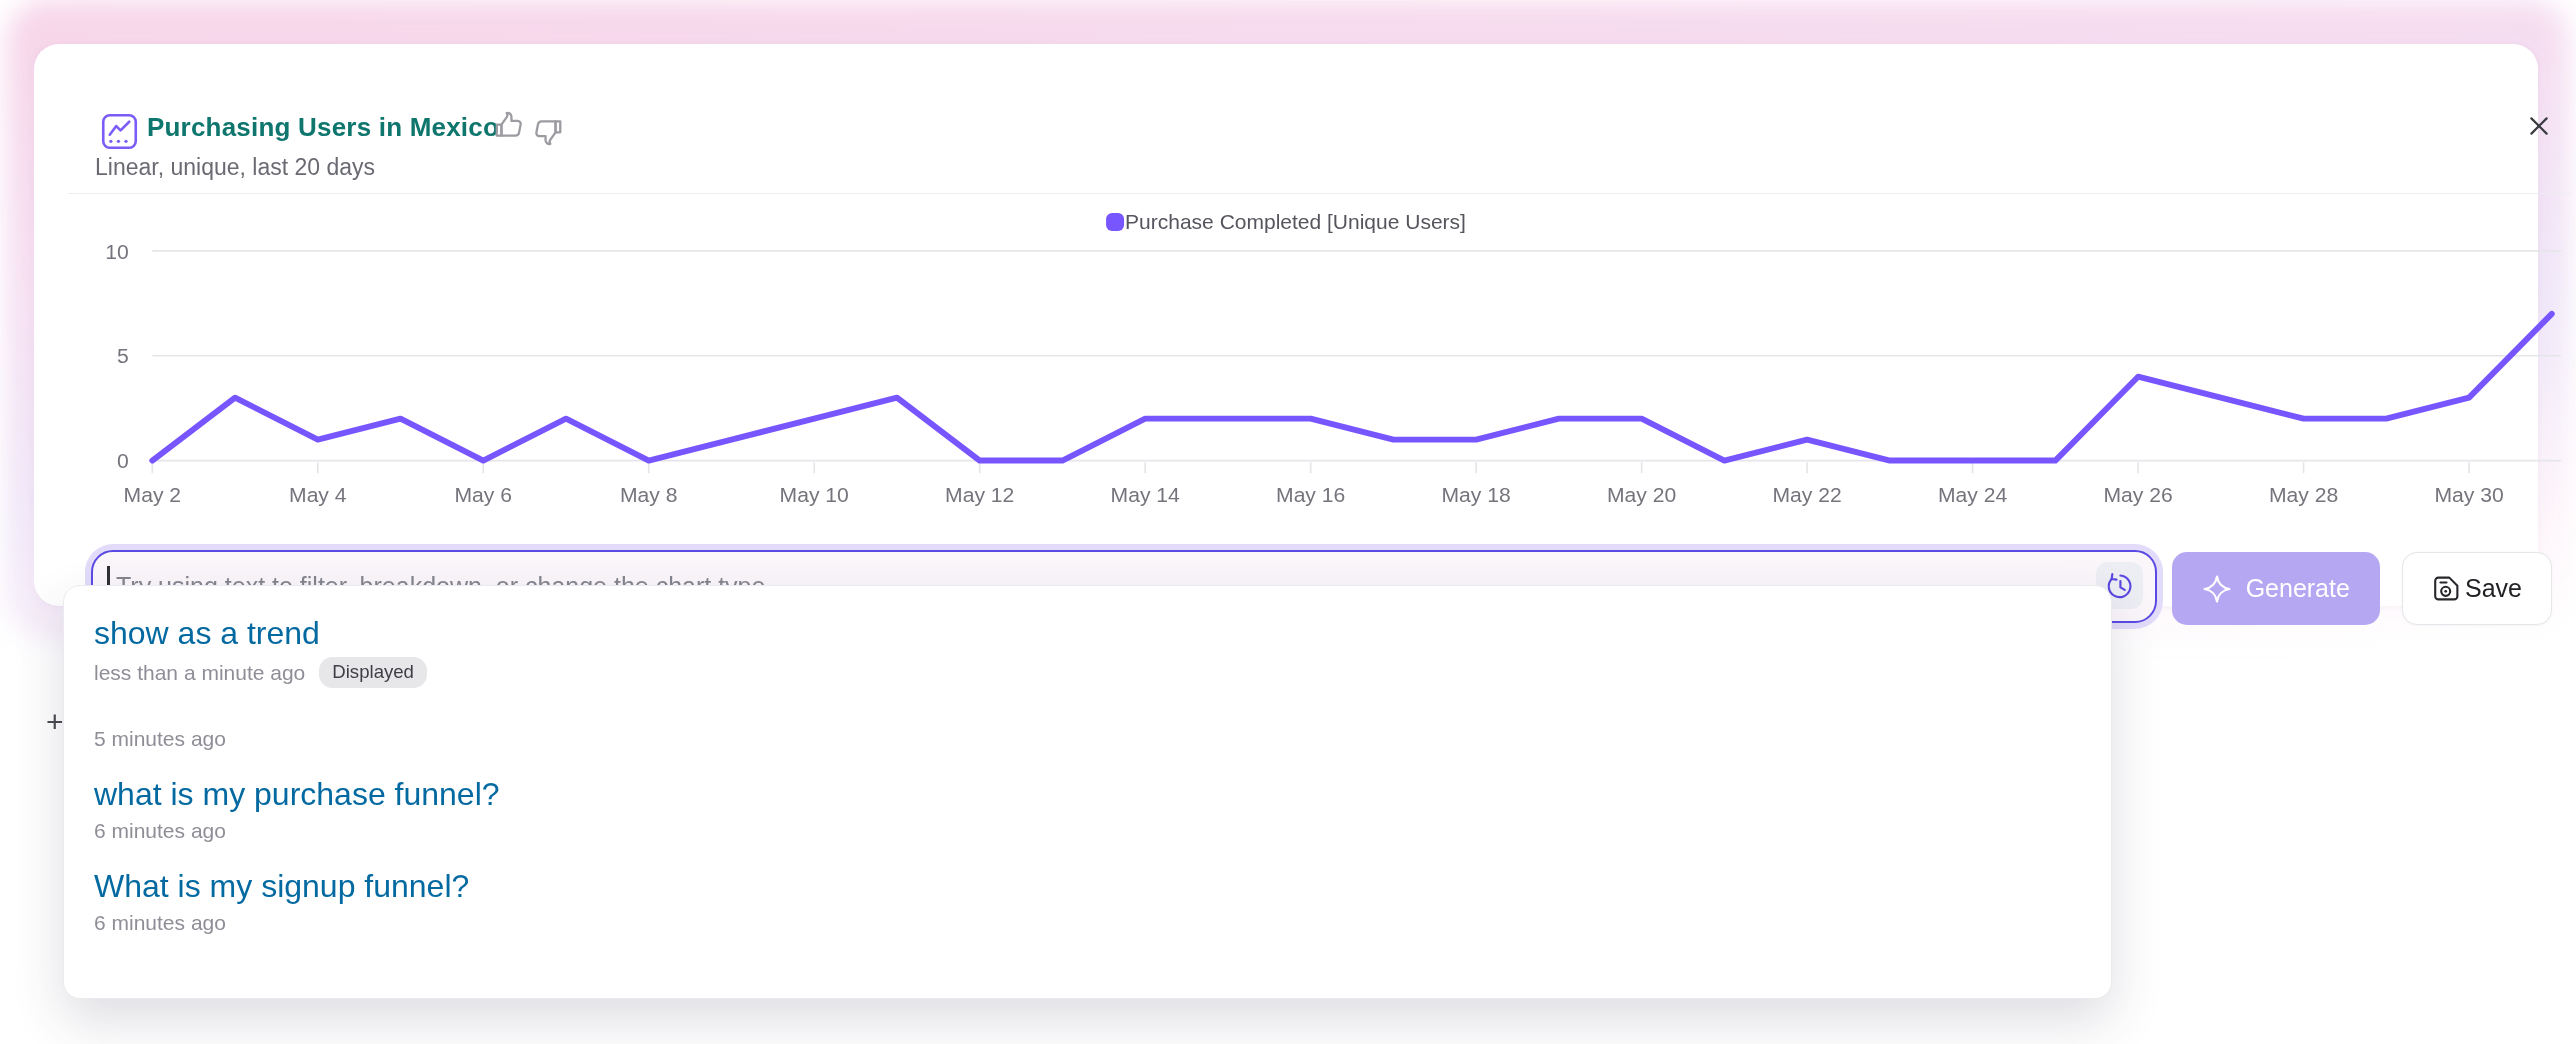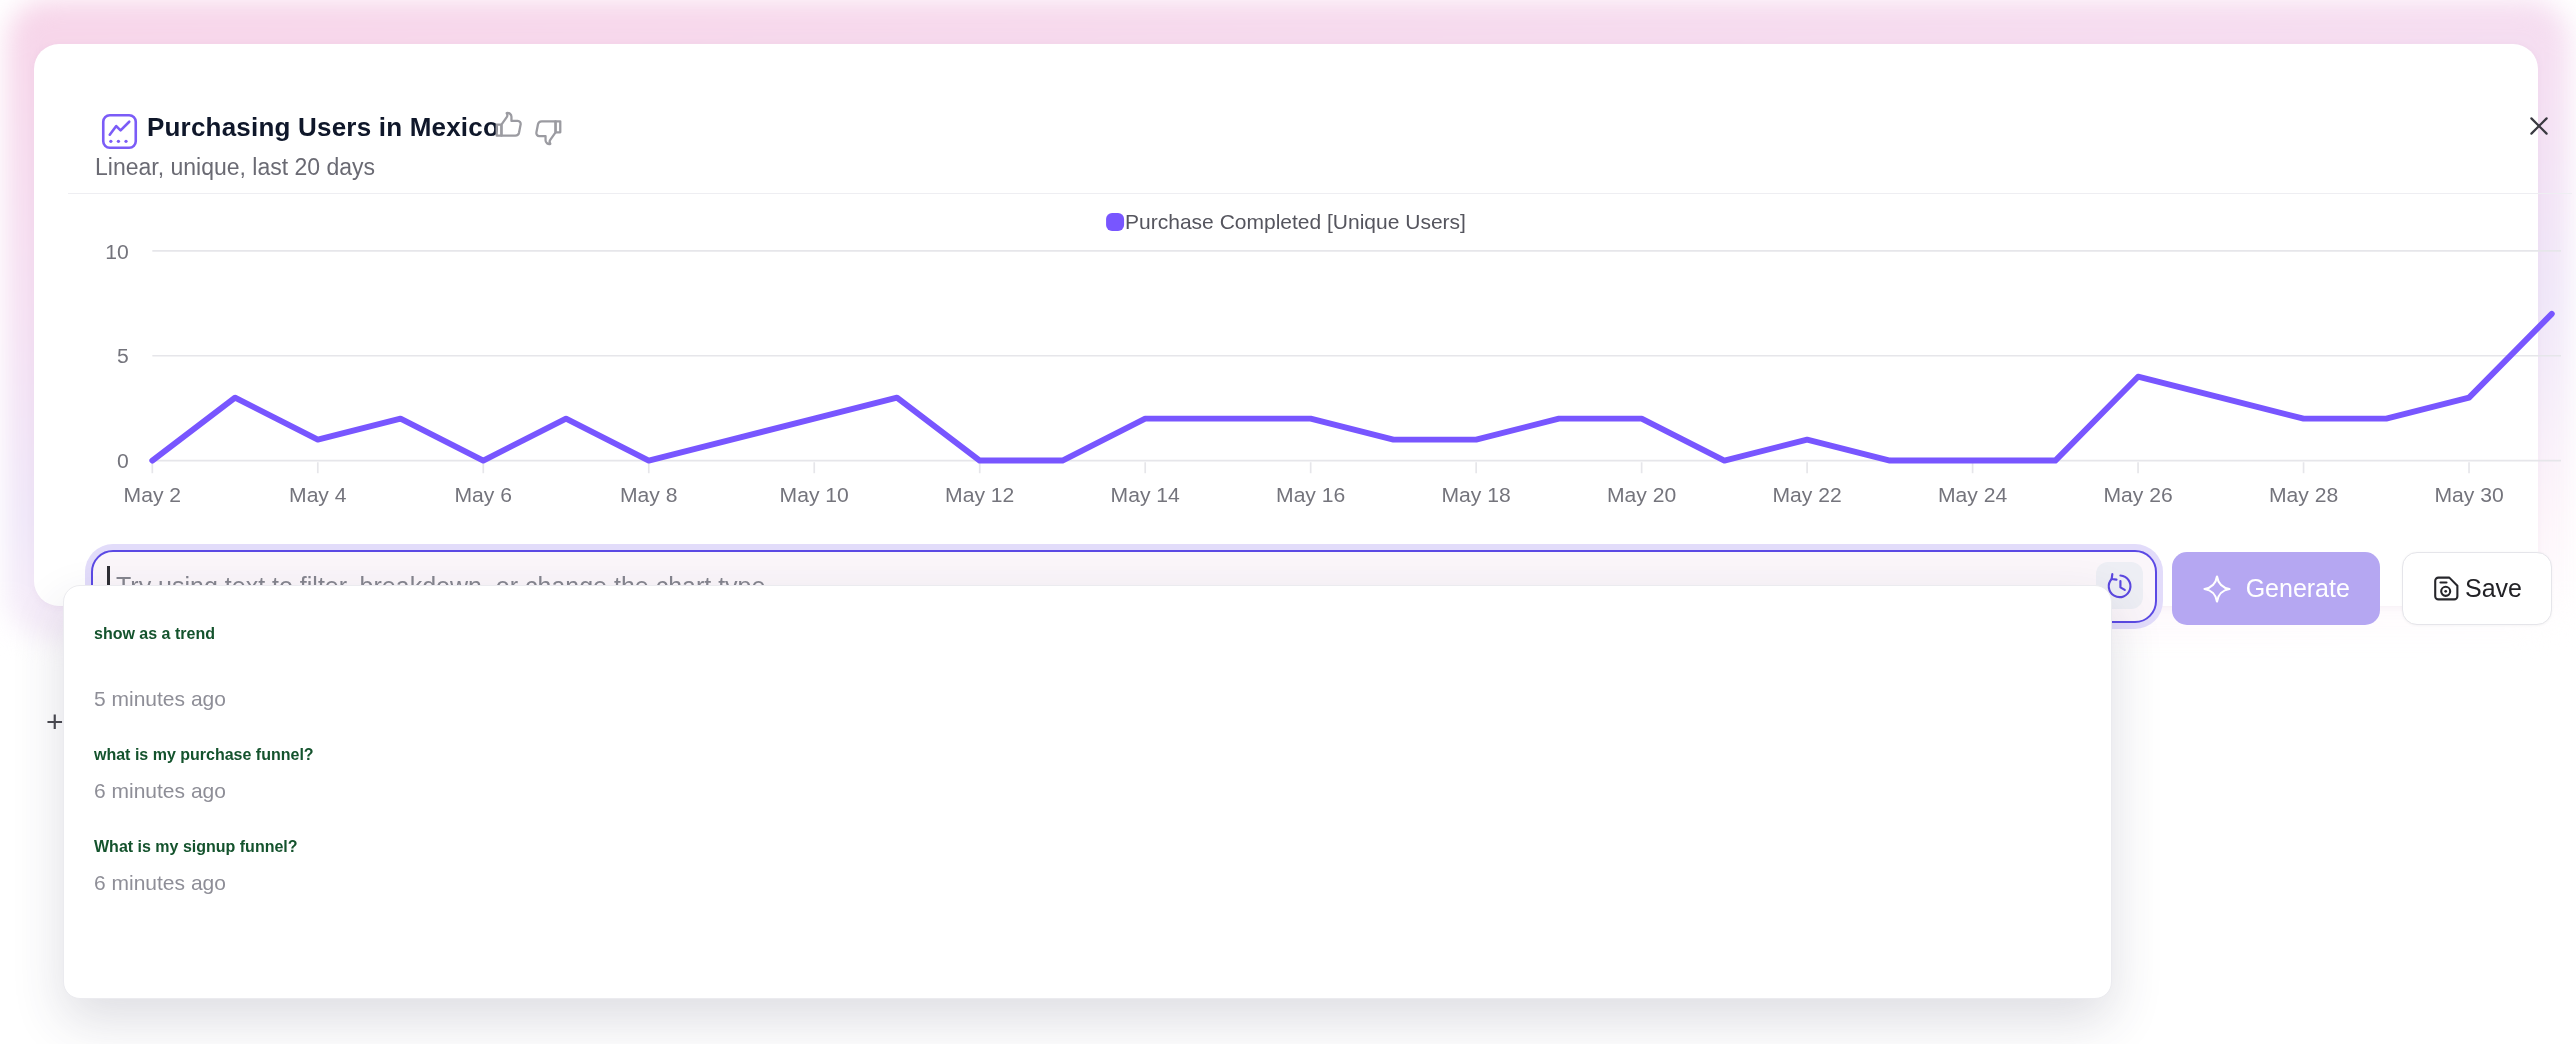--- a/index.html
+++ b/index.html
@@ -11,21 +11,21 @@
           border-radius:41px; filter:blur(13.5px);
           background:linear-gradient(175deg,#f7d5e9 0%, #f5dff2 35%, #efe6f8 60%, #fdf4fa 85%, #ffffff 100%); }
 
   .card { position:absolute; left:34px; top:44px; width:2504px; height:562px;
           background:#ffffff; border-radius:25px; z-index:2;
           box-shadow:0 1.7px 8.5px rgba(120,60,120,0.05); }
 
   
   .title-icon { position:absolute; left:66px; top:68px; width:39px; height:39px; }
   .card-title { position:absolute; left:113px; top:68px; font-size:26px; font-weight:700;
-                color:#0f172a; letter-spacing:0.2px; }
+                color:#0f766e; letter-spacing:0.2px; }
   .thumb { position:absolute; width:34px; height:34px; cursor:pointer; }
   .thumb-up { left:458px; top:66px; }
   .thumb-down { left:497px; top:69px; }
   .card-subtitle { position:absolute; left:61px; top:110px; font-size:23px; color:#6a6a73; }
   .header-divider { position:absolute; left:34px; top:149px; width:2504px; height:0.8px;
                     background:#eeeef2; }
   .close-btn { position:absolute; left:2486px; top:63px; width:37px; height:37px;
                display:flex; align-items:center; justify-content:center; cursor:pointer; }
 
   
@@ -61,21 +61,21 @@
 
   
   .plus-glyph { position:absolute; left:46px; top:707px; font-size:30px; color:#4a4a50;
         z-index:4; cursor:pointer; line-height:30px; }
 
   
   .dropdown { position:absolute; left:63px; top:585px; width:2049px; height:414px;
         background:#ffffff; border:0.8px solid #ebebef; border-radius:17px; z-index:5;
         box-shadow:0 22px 51px rgba(50,50,80,0.16); padding:18.6px 0; overflow:hidden; }
   .dd-item { padding:14.4px 30px; cursor:pointer; }
-  .dd-title { font-size:16px; font-weight:700; color:#14532d; line-height:29px; }
+  .dd-title { font-size:32px; font-weight:400; color:#0369a1; line-height:29px; }
   .dd-meta { display:flex; align-items:center; gap:13.5px; margin-top:9.3px; }
   .dd-time { font-size:21px; color:#8e8e97; line-height:25px; }
   .dd-badge { background:#e7e7ea; color:#3e3e46; font-size:18.6px; font-weight:500;
         padding:4.2px 13.5px; border-radius:13.5px; line-height:22px; }
   svg { display:block; }
 </style>
 </head>
 <body>
 
 <div class="halo"></div>
@@ -195,20 +195,24 @@
     </svg>
     <span>Save</span>
   </button>
 </div>
 
 <div class="plus-glyph">+</div>
 
 <div class="dropdown" id="dropdown">
     <div class="dd-item">
       <div class="dd-title">show as a trend</div>
+      <div class="dd-meta">
+        <span class="dd-time">less than a minute ago</span>
+        <span class="dd-badge">Displayed</span>
+      </div>
     </div>
     <div class="dd-item">
       <div class="dd-meta">
         <span class="dd-time">5 minutes ago</span>
       </div>
     </div>
     <div class="dd-item">
       <div class="dd-title">what is my purchase funnel?</div>
       <div class="dd-meta">
         <span class="dd-time">6 minutes ago</span>

